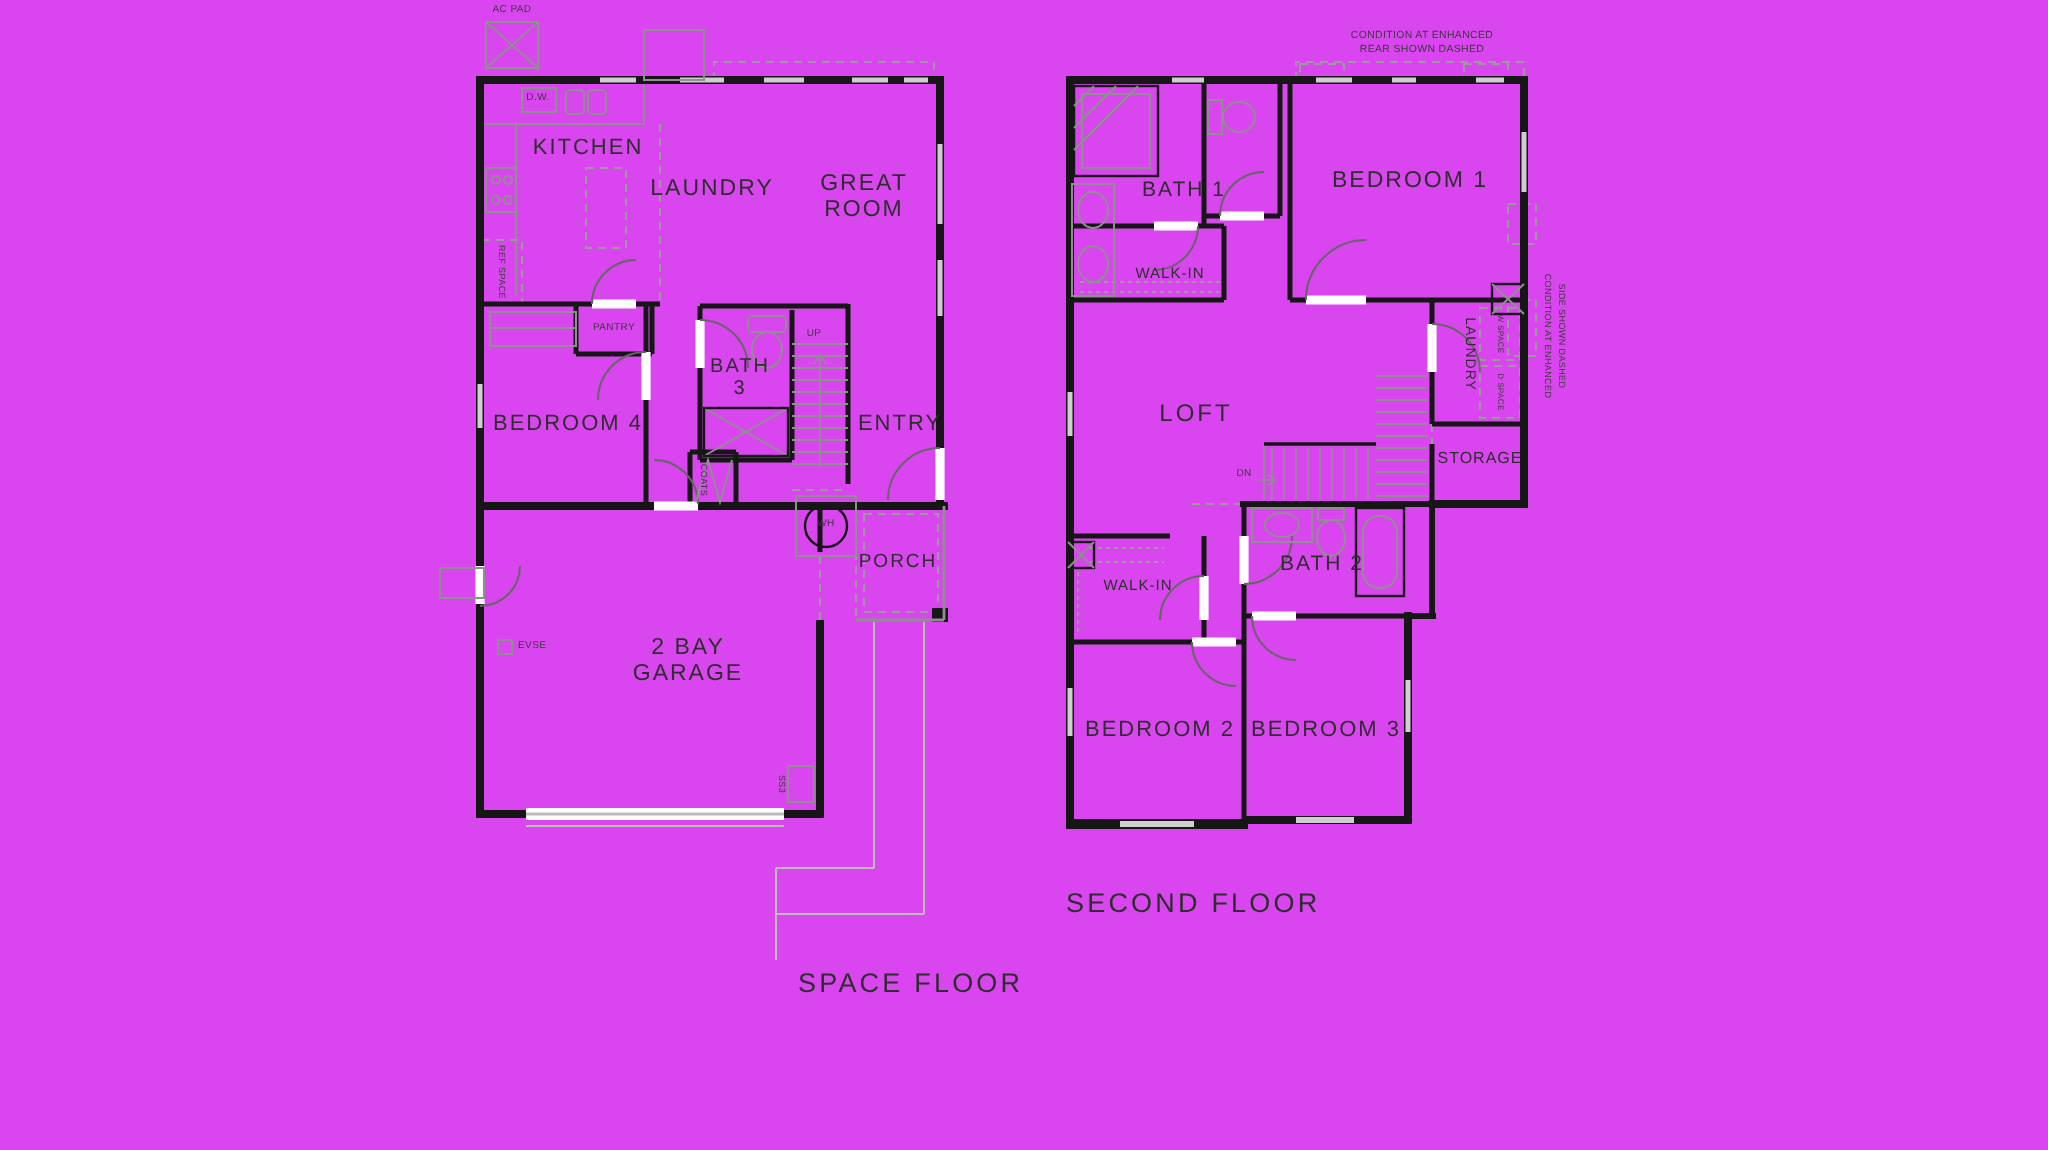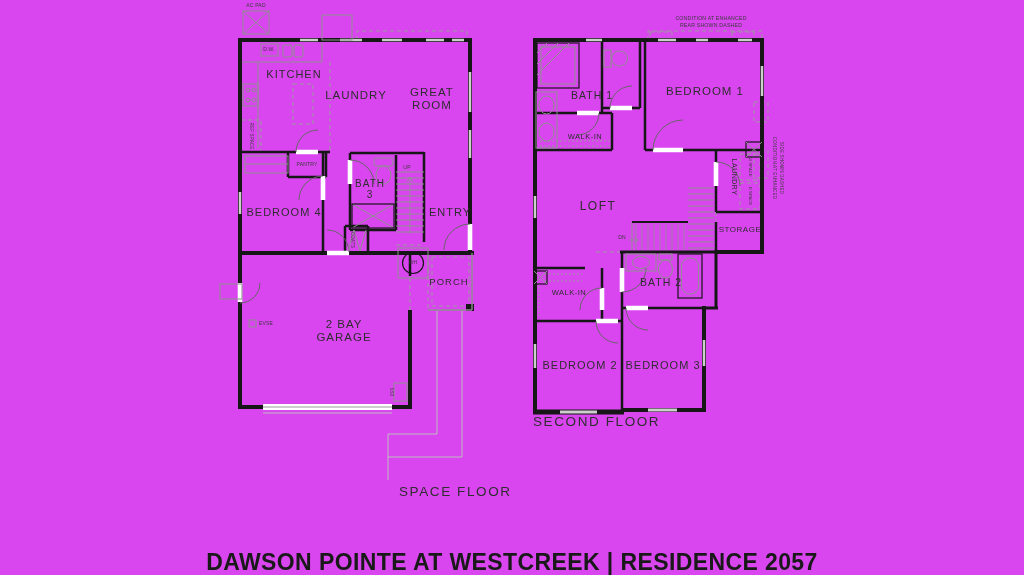--- a/index.html
+++ b/index.html
@@ -229,16 +229,15 @@
   <div class="lbl tiny vert" style="left:750px;top:167px;font-size:4px">W SPACE</div>
   <div class="lbl tiny vert" style="left:750px;top:196px;font-size:4px">D SPACE</div>
   <div class="lbl" style="left:740px;top:230px;font-size:8px;letter-spacing:.5px">STORAGE</div>
   <div class="lbl tiny" style="left:622px;top:238px;font-size:5px">DN</div>
   <div class="lbl" style="left:661px;top:283px;font-size:10.5px">BATH 2</div>
   <div class="lbl" style="left:569px;top:293px;font-size:7.5px;letter-spacing:.5px">WALK-IN</div>
   <div class="lbl" style="left:580px;top:365px;font-size:11px">BEDROOM 2</div>
   <div class="lbl" style="left:663px;top:365px;font-size:11px">BEDROOM 3</div>
   <div class="lbl tiny vert" style="left:774px;top:168px;font-size:4.5px">CONDITION AT ENHANCED</div>
   <div class="lbl tiny vert" style="left:781px;top:168px;font-size:4.5px">SIDE SHOWN DASHED</div>
-  <div class="caption" style="left:533px;top:414px">SECOND FLOOR</div>
-
-  <div class="title">DAWSON POINTE AT WESTCREEK | RESIDENCE 2057</div>
+  <div class="caption" style="left:533px;top:444px">SECOND FLOOR</div>
+
 </div>
 
 </body></html>

